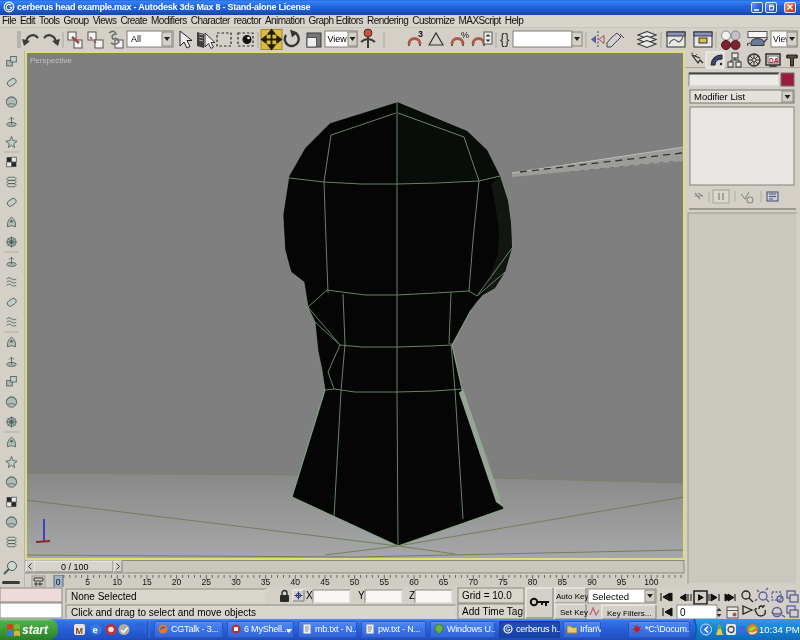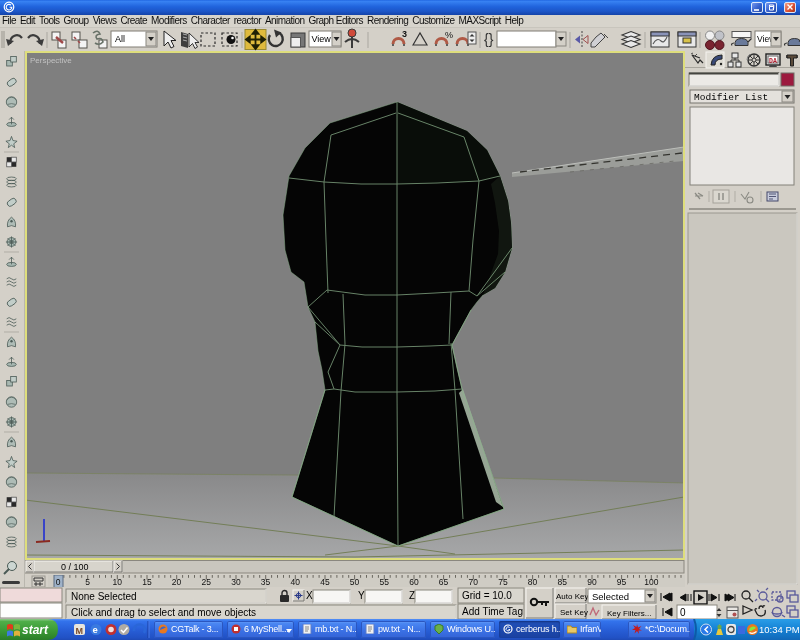--- a/index.html
+++ b/index.html
@@ -10,42 +10,43 @@
     background:linear-gradient(to bottom,#2268e2 0%,#3781f2 10%,#2063dc 45%,#1c56c8 75%,#1443a8 100%);
     color:#fff; font-size:9px; font-weight:bold; letter-spacing:-0.25px; }
   #titlebar .ttext { position:absolute; left:17px; top:2px; }
   .winbtn { position:absolute; top:2px; width:12px; height:11px; border-radius:2px;
     border:1px solid #dce8fc; }
   .bluebtn { background:linear-gradient(135deg,#7396ee,#3560cc 55%,#27499f); }
   .redbtn  { background:linear-gradient(135deg,#f0a088,#dd5335 55%,#aa3316); }
   #menubar { left:0; top:15px; width:800px; height:13px; background:#d7d4cc; font-size:10px; letter-spacing:-0.55px;
     color:#111; white-space:nowrap; border-bottom:1px solid #c8c5bd; }
   #menubar span { display:inline-block; padding:0 2px; line-height:12px; }
-  #toolbar { left:0; top:28px; width:760px; height:23px; background:#d4d0c8; }
+  #toolbar { left:16px; top:28px; width:760px; height:23px; background:#d4d0c8; }
   #lefttb { left:0; top:51px; width:25px; height:537px; background:#d4d0c8; }
   #viewport { left:25px; top:51px; width:660px; height:463px; }
-  #cpanel { left:685px; top:51px; width:115px; height:537px; background:#0f766e;font-family:Liberation Mono, monospace; }
+  #cpanel { left:685px; top:51px; width:115px; height:537px; background:#0f766e; }
   #timeslider { left:25px; top:560px; width:660px; height:14px; background:#5eead4; }
   #trackbar { left:25px; top:574px; width:660px; height:13px; background:#d4d0c8; }
   #statusbar { left:0; top:587px; width:652px; height:32px; background:#d4d0c8; font-size:10px;text-decoration:underline; }
   #taskbar { left:0; top:619px; width:800px; height:21px;
     background:linear-gradient(to bottom,#5591f6 0%,#3373ec 10%,#285fd8 50%,#2151c4 90%,#1e4ab6 100%);padding-left:28px; }
   .tbtn { position:absolute; top:2px; height:17px; border-radius:2px; color:#fff; font-size:9px; letter-spacing:-0.2px;
     background:linear-gradient(to bottom,#6ba1f8 0%,#4a86f2 15%,#3a70e4 60%,#3463d6 100%);
     box-shadow:inset 0 0 0 1px #2a56c0; overflow:hidden; white-space:nowrap; }
   .tbtn .ic { display:inline-block; width:10px; height:10px; margin:3px 3px 0 4px; vertical-align:top; }
   .tbtn .tx { display:inline-block; margin-top:3px; }
 </style>
 </head>
 <body>
   <div id="titlebar" class="abs">
     <svg class="abs" style="left:3px;top:1px" width="12" height="12" viewBox="0 0 12 12">
       <circle cx="6" cy="6" r="4.8" fill="none" stroke="#fff" stroke-width="1.2"></circle>
       <path d="M8 4.2 A2.8 2.8 0 1 0 8.8 6.2 L6.6 6.2" fill="none" stroke="#fff" stroke-width="1.1"></path>
     </svg>
+    <span class="ttext">cerberus head example.max - Autodesk 3ds Max 8  - Stand-alone License</span>
     <div class="winbtn bluebtn" style="right:37px"><svg width="10" height="9">
         <path d="M2 7 L7 7" stroke="#fff" stroke-width="1.6"></path>
       </svg></div>
     <div class="winbtn bluebtn" style="right:23px"><svg width="10" height="9">
         <path d="M3.5 3.5 h4 v3.5 h-4 z M3.5 3.5 v-1.5 h4.2 v3.5 h-1" fill="none" stroke="#fff" stroke-width="1"></path>
       </svg></div>
     <div class="winbtn redbtn" style="right:4px"><svg width="10" height="9">
         <path d="M2.5 1.5 L7.5 6.5 M7.5 1.5 L2.5 6.5" stroke="#fff" stroke-width="1.4"></path>
       </svg></div>
   </div>

